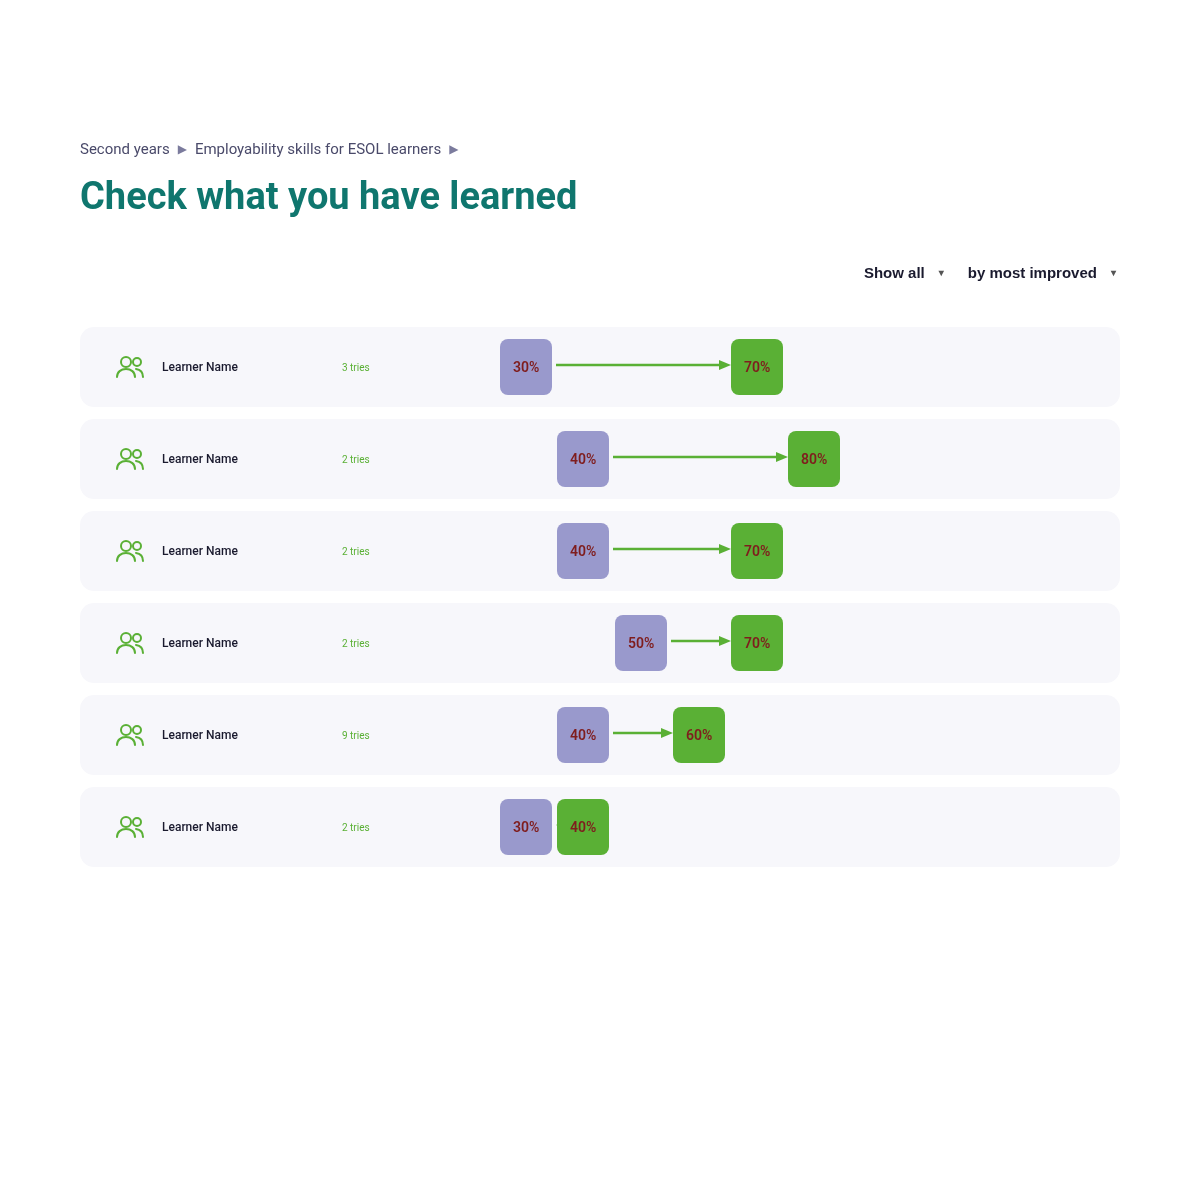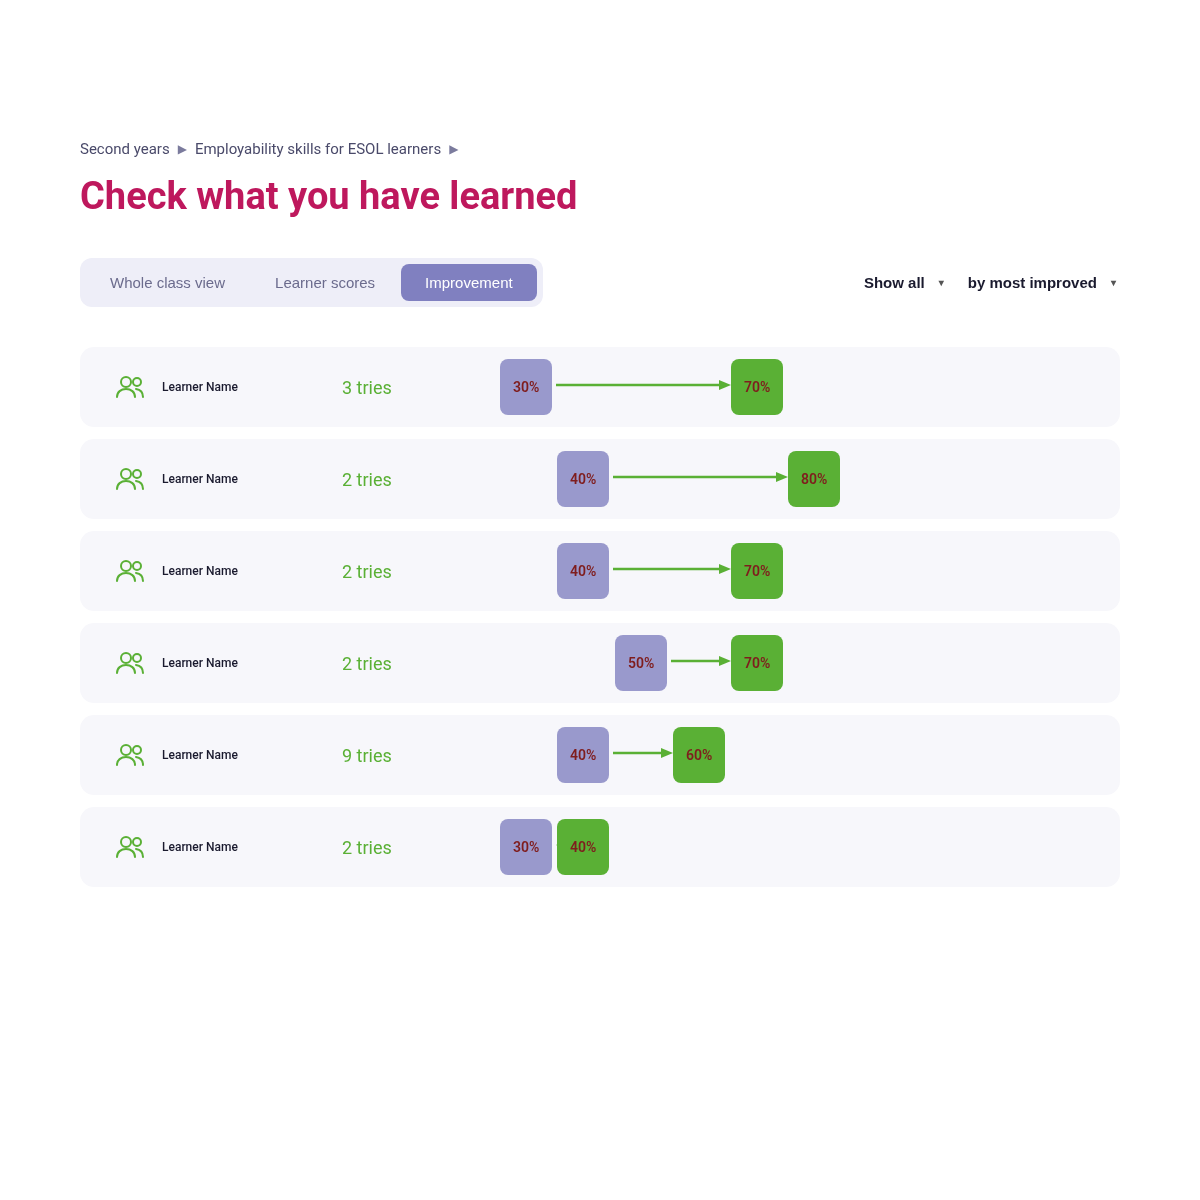--- a/index.html
+++ b/index.html
@@ -24,21 +24,21 @@
       color: #7b7b9d;
       font-size: 12px;
     }
     .breadcrumb-item {
       color: #4a4a6a;
     }
 
     .page-title {
       font-size: 38px;
       font-weight: 700;
-      color: #be185d;
+      color: #0f766e;
       margin-bottom: 40px;
     }
 
     .tab-controls {
       display: flex;
       align-items: center;
       gap: 32px;
       margin-bottom: 40px;
     }
 
@@ -118,21 +118,21 @@
 
     .learner-name {
       font-size: 12px;
       font-weight: 500;
       color: #1a1a2e;
       min-width: 180px;
       flex-shrink: 0;
     }
 
     .tries-label {
-      font-size: 18px;
+      font-size: 10px;
       color: #5ab035;
       font-weight: 400;
       min-width: 100px;
       flex-shrink: 0;
     }
 
     
     .row-container {
       flex: 1;
       position: relative;
@@ -171,25 +171,20 @@
 <div class="breadcrumb">
   <span class="breadcrumb-item">Second years</span>
   <span class="breadcrumb-arrow">▶</span>
   <span class="breadcrumb-item">Employability skills for ESOL learners</span>
   <span class="breadcrumb-arrow">▶</span>
 </div>
 
 <h1 class="page-title">Check what you have learned</h1>
 
 <div class="tab-controls">
-  <div class="tabs-group">
-    <button class="tab">Whole class view</button>
-    <button class="tab">Learner scores</button>
-    <button class="tab active">Improvement</button>
-  </div>
 
   <div class="filter-controls">
     <button class="filter-btn">
       <span>Show all</span>
       <span class="arrow">▾</span>
     </button>
     <button class="filter-btn">
       <span>by most improved</span>
       <span class="arrow">▾</span>
     </button>

